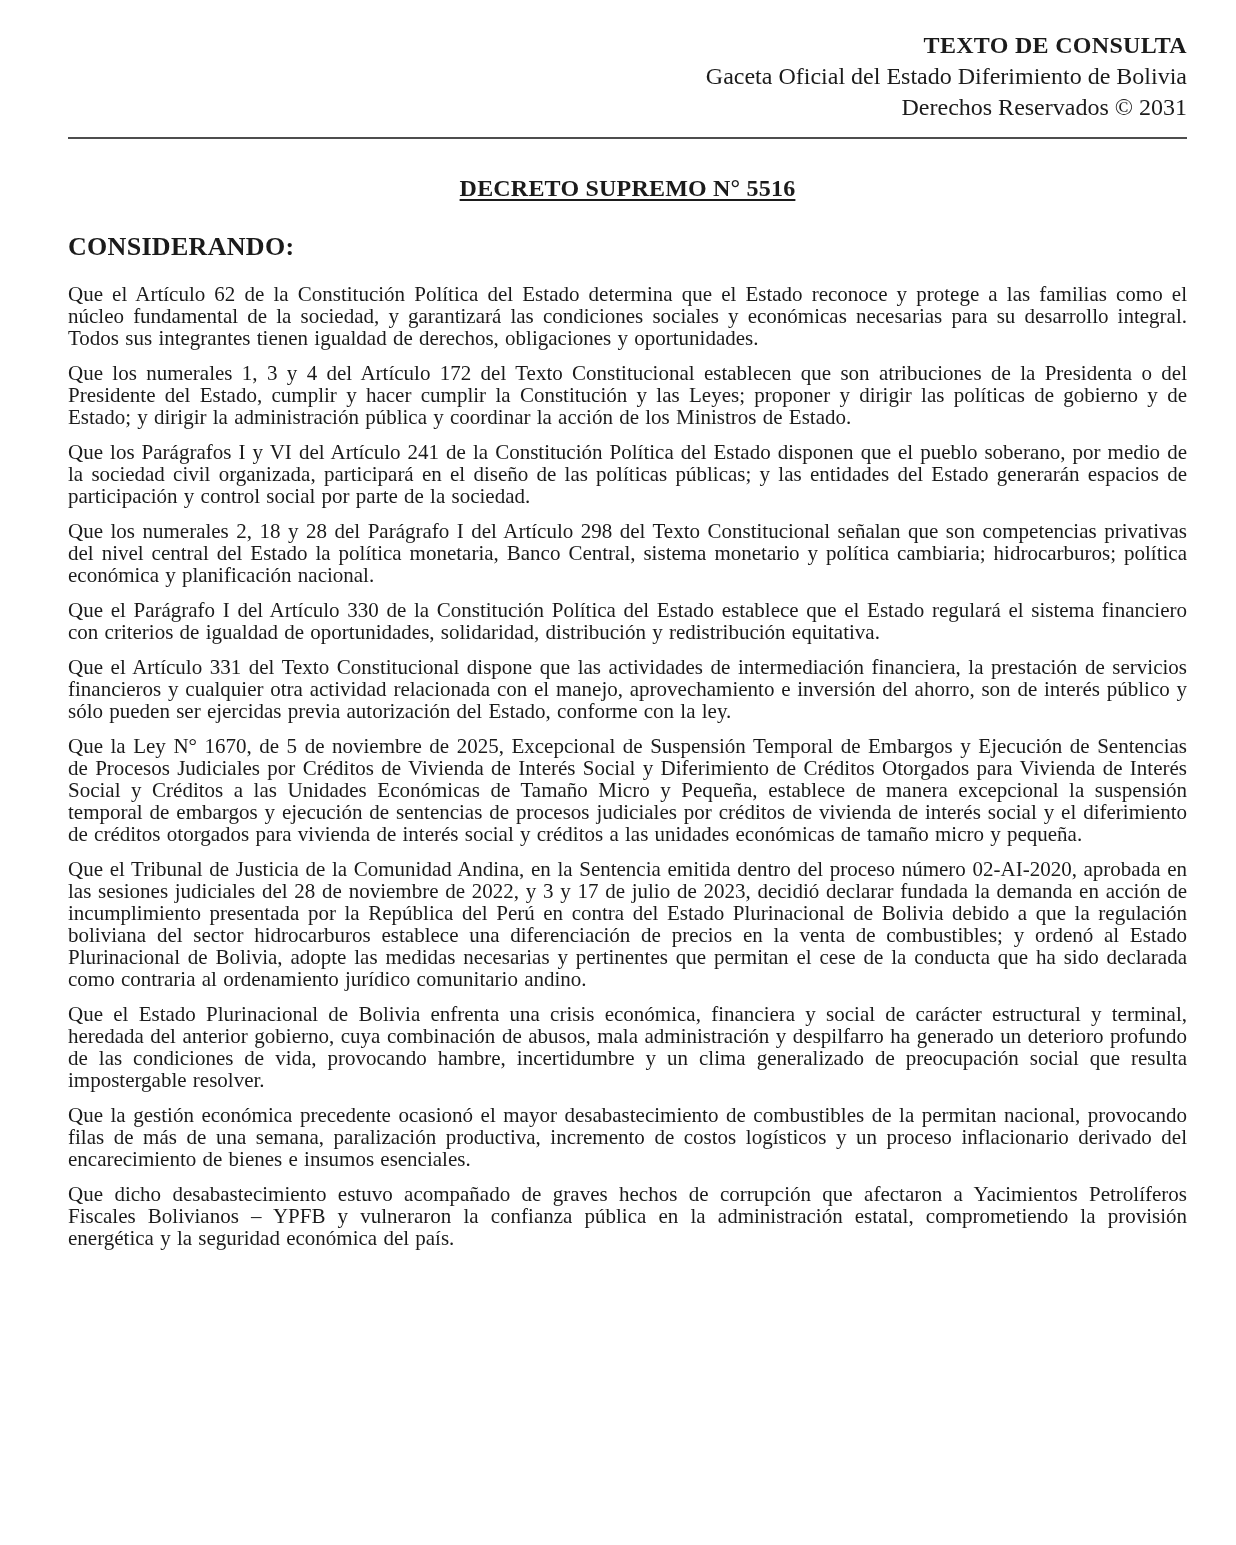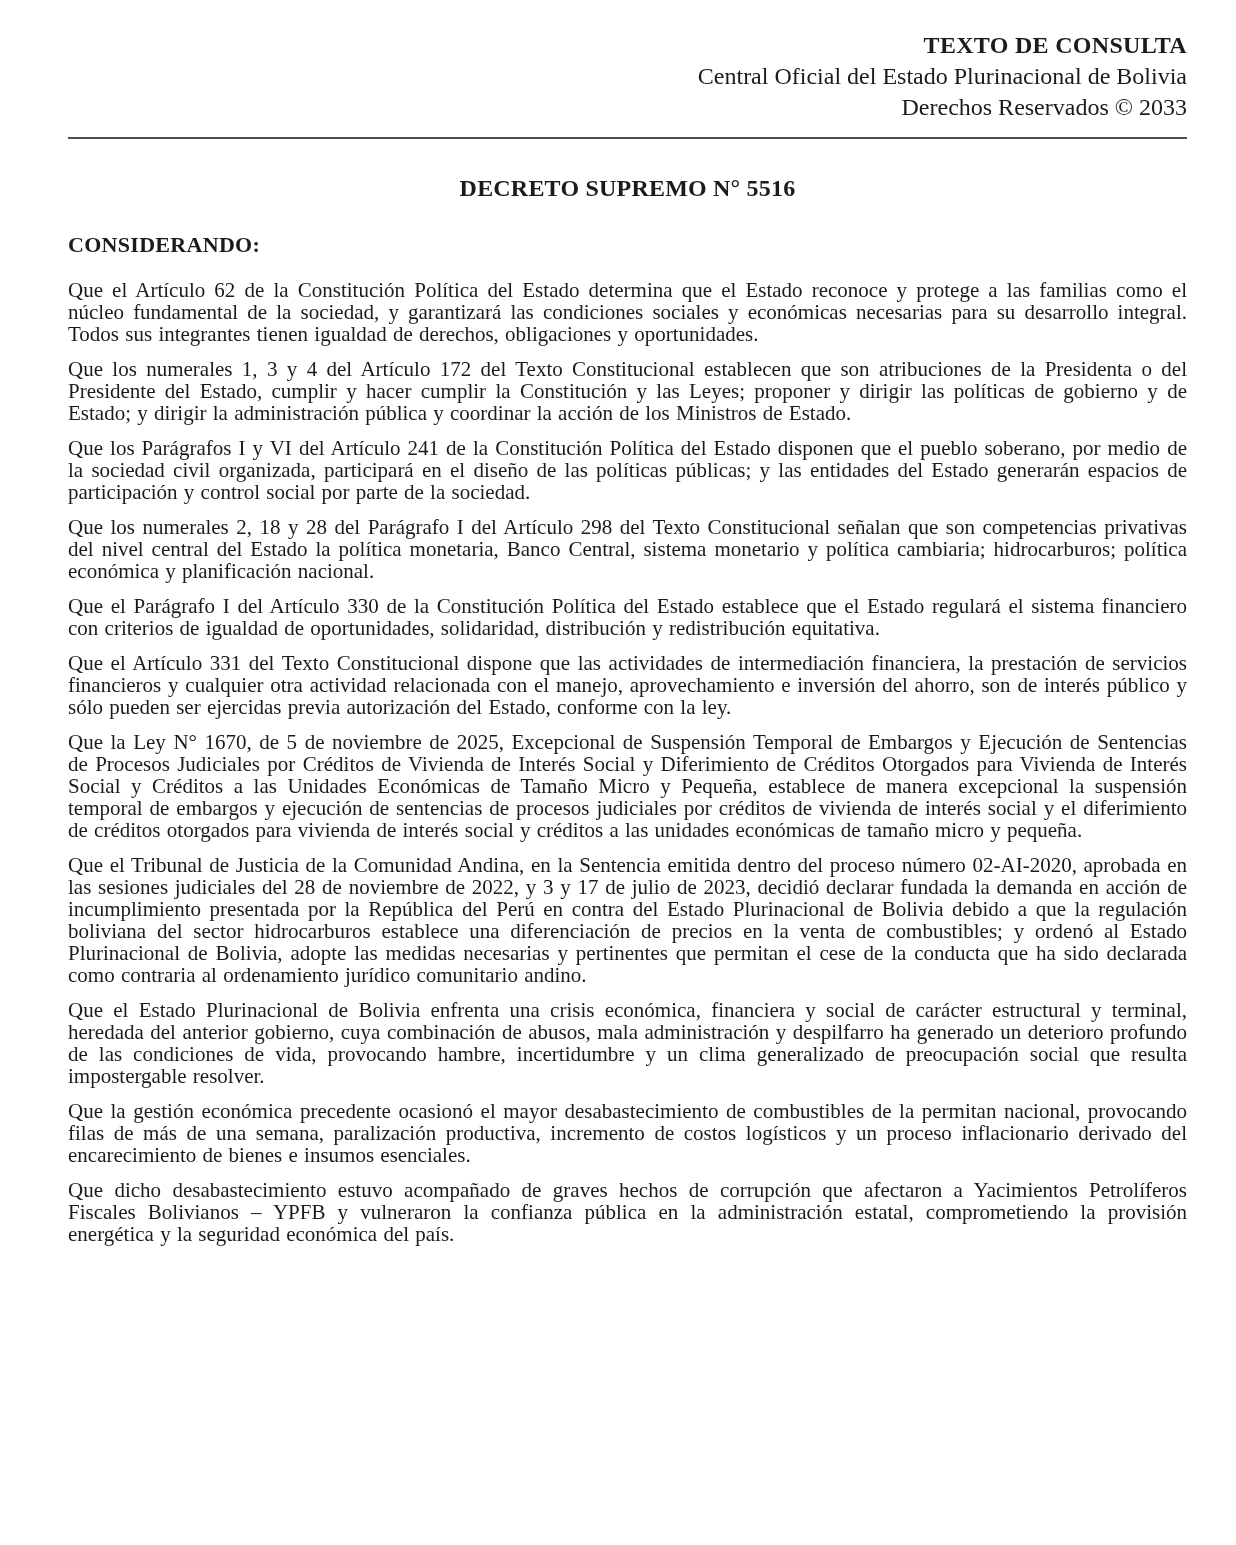--- a/index.html
+++ b/index.html
@@ -34,28 +34,29 @@
   }
   
   .title-block {
     margin-top: 33px;
     text-align: center;
     font-weight: bold;
     font-size: 24px;
     line-height: 33px;
   }
   .title-block .t-line {
+    text-decoration: underline;
     text-decoration-thickness: 2px;
     text-underline-offset: 3px;
     letter-spacing: 0.2px;
   }
   
   .section-heading {
     margin-top: 27px;
-    font-size: 22px;
+    font-size: 26px;
     font-weight: bold;
     letter-spacing: 0.3px;
   }
   
   .doc-body {
     margin-top: 21px;
   }
   .doc-body p {
     font-size: 21px;
     line-height: 22px;
@@ -64,22 +65,22 @@
     word-spacing: 1px;
   }
 </style>
 </head>
 <body>
 
 <div class="page">
 
   <header class="page-header">
     <div class="hdr-title">TEXTO DE CONSULTA</div>
-    <div class="hdr-sub">Central Oficial del Estado Plurinacional de Bolivia</div>
-    <div class="hdr-sub">Derechos Reservados © 2033</div>
+    <div class="hdr-sub">Gaceta Oficial del Estado Diferimiento de Bolivia</div>
+    <div class="hdr-sub">Derechos Reservados © 2031</div>
   </header>
 
   <hr class="rule">
 
   <div class="title-block">
     <div class="t-line">DECRETO SUPREMO N° 5516</div>
   </div>
 
   <div class="section-heading">CONSIDERANDO:</div>
 

